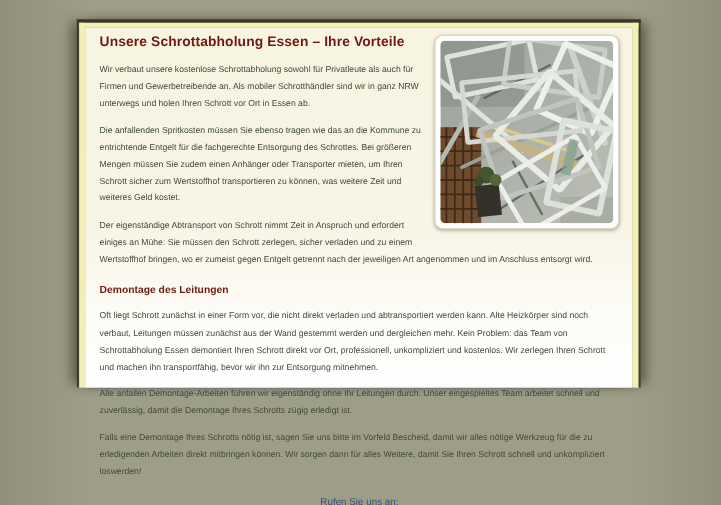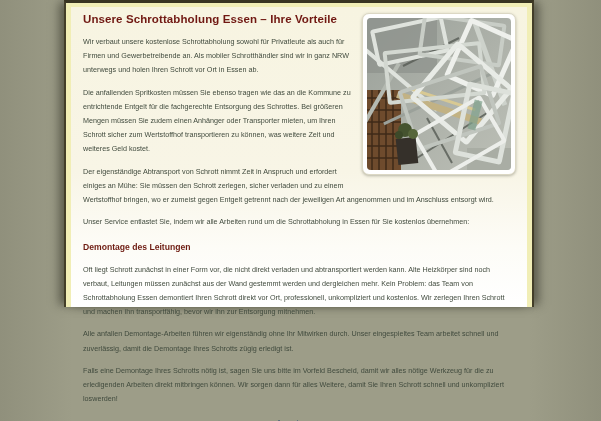--- a/index.html
+++ b/index.html
@@ -1,19 +1,19 @@
 <!DOCTYPE html>
 <html><head>
 <meta charset="utf-8">
 <style>
   html,body{margin:0;padding:0;width:601px;height:421px;overflow:hidden;
     background:#9a9a86;font-family:"Liberation Sans",sans-serif;}
   .viewport{position:relative;width:601px;height:421px;background:
     linear-gradient(to right,#90907c 0%,#9d9d88 12%,#9d9d88 88%,#90907c 100%);}
-  .content-frame{position:absolute;left:64px;top:0;width:470px;height:307px;
+  .content-frame{position:absolute;left:64px;top:16px;width:470px;height:307px;
     box-sizing:border-box;
     border-left:2px solid #433e29;border-right:2px solid #433e29;border-top:3px solid #393522;
     box-shadow:-7px 0 9px -2px rgba(40,40,30,.55), 7px 0 9px -2px rgba(40,40,30,.55);}
   .content-inner{position:absolute;inset:0;box-sizing:border-box;
     border-left:5px solid #f1eeb6;border-right:5px solid #f1eeb6;border-top:4px solid #f1eeb6;
     background:linear-gradient(to bottom,#f7f4e1 0%,#f8f5e6 55%,#fdfcf7 80%,#ffffff 100%);}
   .content-pad{padding:3px 11px 0 12px;color:#414b3e;font-size:7.2px;line-height:14.2px;}
   .page-title{margin:2px 0 8px 0;font-size:11.5px;line-height:15px;font-weight:bold;
     color:#701812;letter-spacing:.1px;}
   p.body-text{margin:0 0 8px 0;text-align:left;}
@@ -93,26 +93,25 @@
 
             <rect x="104" y="82" width="8" height="30" fill="#7fa18c" opacity="0.7" transform="rotate(14 108 97)"></rect>
           </svg>
         </div>
 
         <h1 class="page-title">Unsere Schrottabholung Essen – Ihre Vorteile</h1>
 
         <p class="body-text">Wir verbaut unsere kostenlose Schrottabholung sowohl für Privatleute als auch für Firmen und Gewerbetreibende an. Als mobiler Schrotthändler sind wir in ganz NRW unterwegs und holen Ihren Schrott vor Ort in Essen ab.</p>
         <p class="body-text">Die anfallenden Spritkosten müssen Sie ebenso tragen wie das an die Kommune zu entrichtende Entgelt für die fachgerechte Entsorgung des Schrottes. Bei größeren Mengen müssen Sie zudem einen Anhänger oder Transporter mieten, um Ihren Schrott sicher zum Wertstoffhof transportieren zu können, was weitere Zeit und weiteres Geld kostet.</p>
         <p class="body-text">Der eigenständige Abtransport von Schrott nimmt Zeit in Anspruch und erfordert einiges an Mühe: Sie müssen den Schrott zerlegen, sicher verladen und zu einem Wertstoffhof bringen, wo er zumeist gegen Entgelt getrennt nach der jeweiligen Art angenommen und im Anschluss entsorgt wird.</p>
-        <p class="body-text">Unser Service entlastet Sie, indem wir alle Arbeiten rund um die Schrottabholung in Essen für Sie kostenlos übernehmen:</p>
 
         <h2 class="section-heading">Demontage des Leitungen</h2>
 
         <p class="body-text">Oft liegt Schrott zunächst in einer Form vor, die nicht direkt verladen und abtransportiert werden kann. Alte Heizkörper sind noch verbaut, Leitungen müssen zunächst aus der Wand gestemmt werden und dergleichen mehr. Kein Problem: das Team von Schrottabholung Essen demontiert Ihren Schrott direkt vor Ort, professionell, unkompliziert und kostenlos. Wir zerlegen Ihren Schrott und machen ihn transportfähig, bevor wir ihn zur Entsorgung mitnehmen.</p>
-        <p class="body-text">Alle anfallen Demontage-Arbeiten führen wir eigenständig ohne Ihr Mitwirken durch. Unser eingespieltes Team arbeitet schnell und zuverlässig, damit die Demontage Ihres Schrotts zügig erledigt ist.</p>
+        <p class="body-text">Alle anfallen Demontage-Arbeiten führen wir eigenständig ohne Ihr Leitungen durch. Unser eingespieltes Team arbeitet schnell und zuverlässig, damit die Demontage Ihres Schrotts zügig erledigt ist.</p>
         <p class="body-text">Falls eine Demontage Ihres Schrotts nötig ist, sagen Sie uns bitte im Vorfeld Bescheid, damit wir alles nötige Werkzeug für die zu erledigenden Arbeiten direkt mitbringen können. Wir sorgen dann für alles Weitere, damit Sie Ihren Schrott schnell und unkompliziert loswerden!</p>
 
         <div class="contact-block">
           <div class="contact-label">Rufen Sie uns an:</div>
 
         </div>
 
       </div>
     </div>
   </div>

